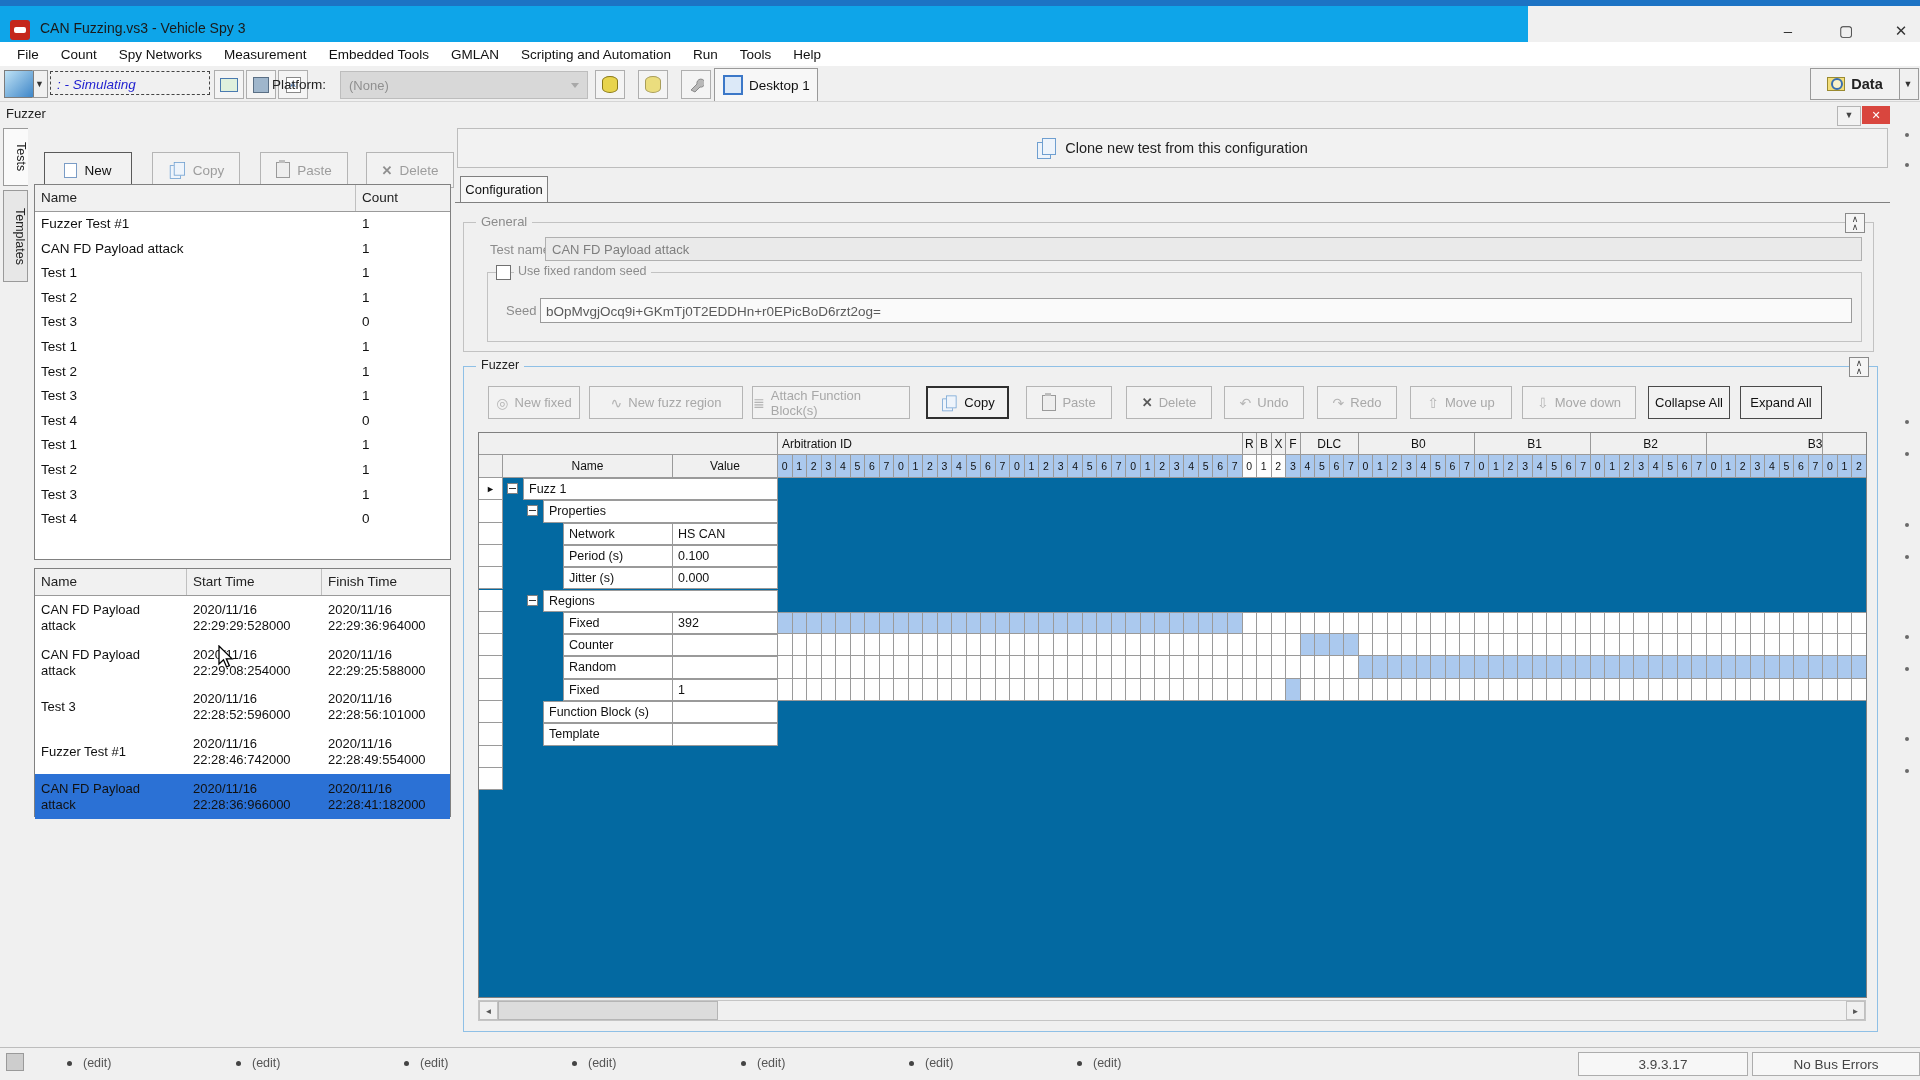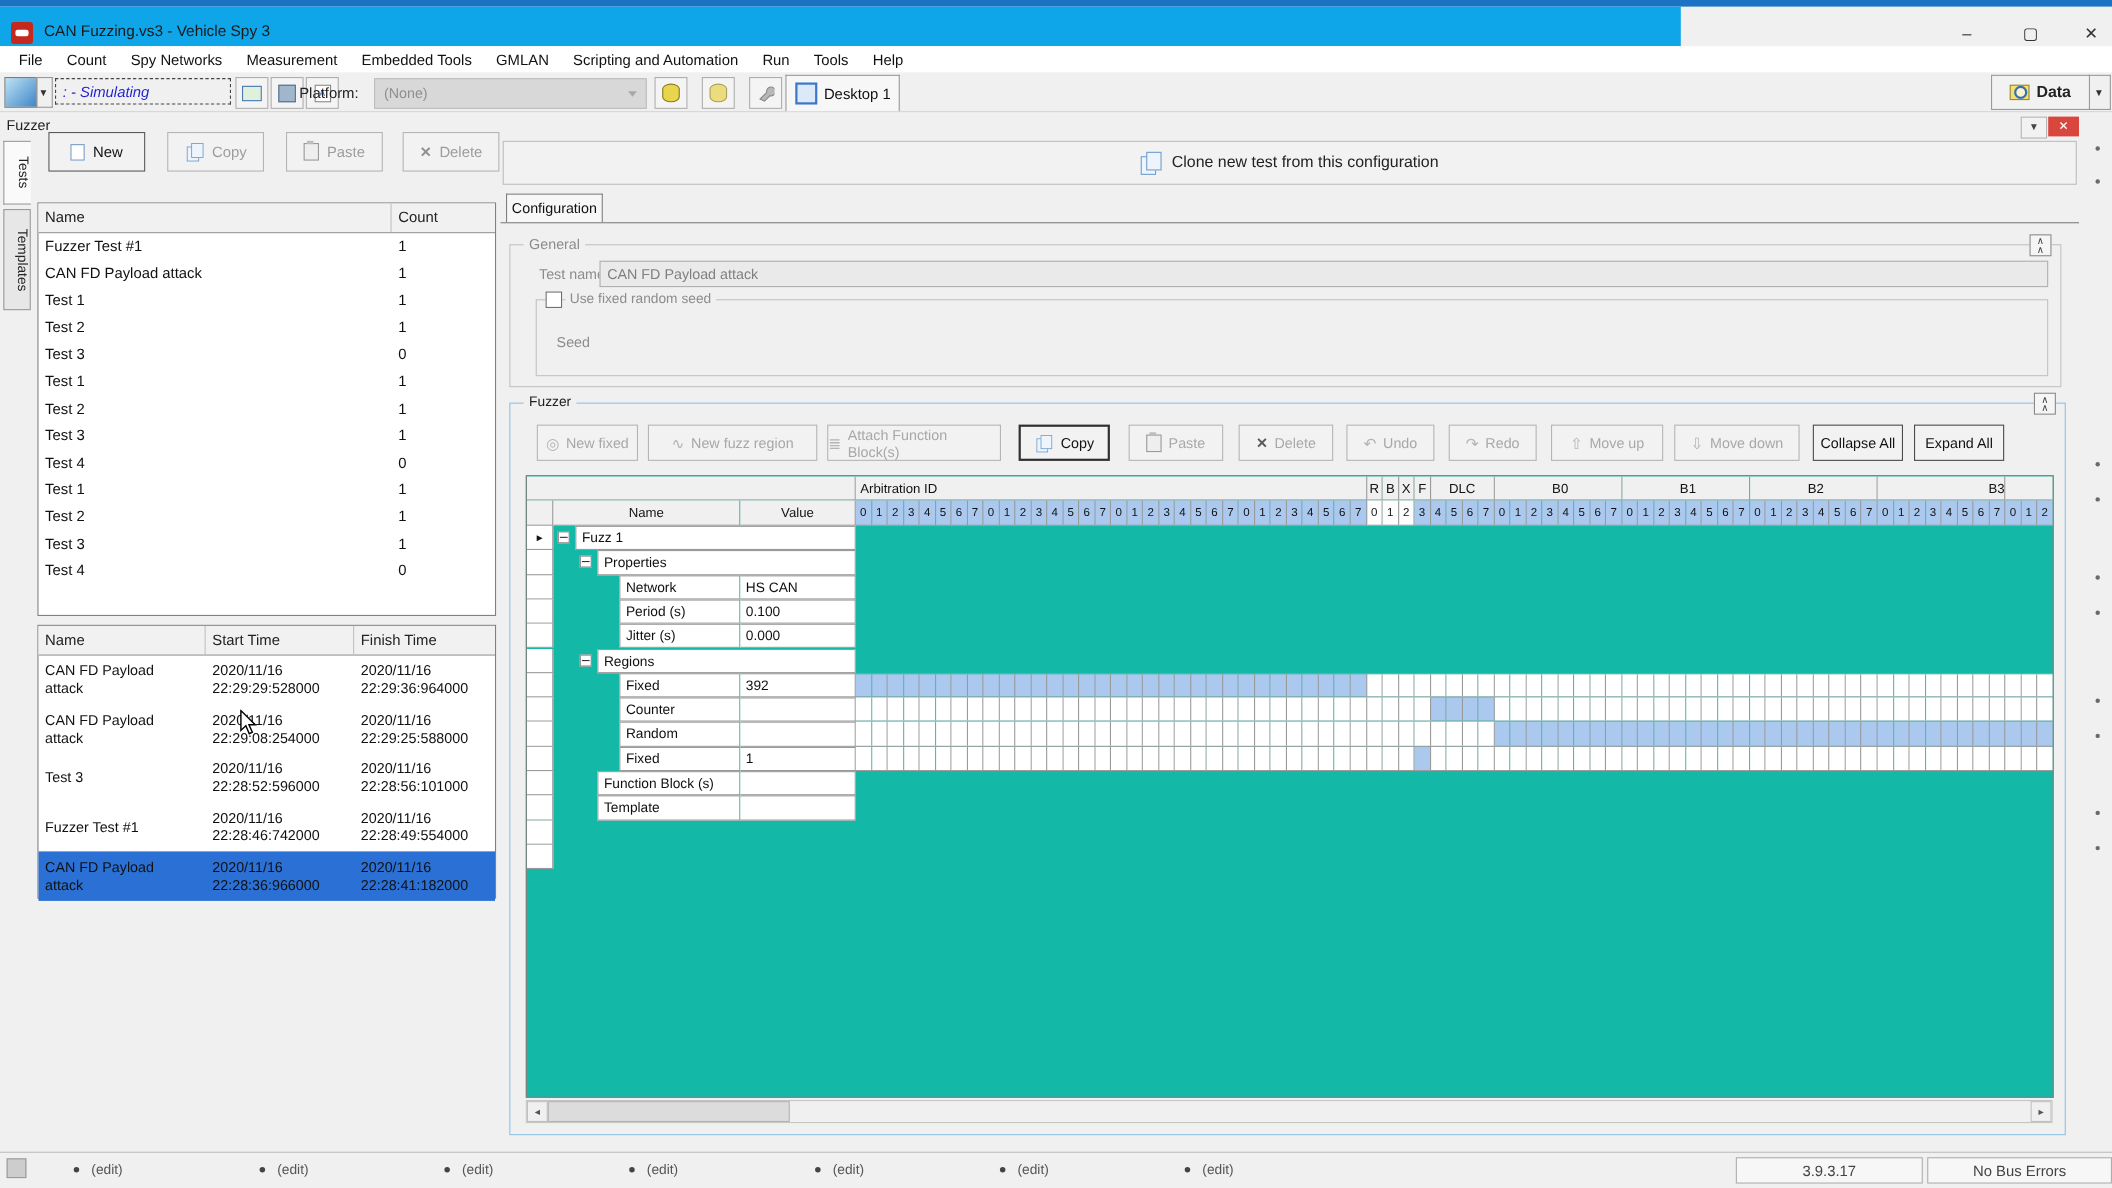--- a/index.html
+++ b/index.html
@@ -34,21 +34,21 @@
   .folder{width:16px;height:12px;background:#f3de7a;border:1px solid #9a8a30;position:relative;}
   .folder::after{content:"";position:absolute;left:3px;top:0px;width:8px;height:8px;border:2px solid #3a6fb0;border-radius:50%;background:rgba(255,255,255,.6);}
   
   #paneltitle{left:6px;top:106px;font-size:13px;color:#222;}
   #panelchev{left:1837px;top:106px;width:22px;height:18px;border:1px solid #b5b5b5;background:#f2f2f2;text-align:center;font-size:9px;line-height:16px;color:#444;}
   #panelclose{left:1862px;top:106px;width:28px;height:18px;background:#d9463e;color:#fff;text-align:center;font-size:11px;line-height:18px;}
   .sidetab{left:3px;width:25px;writing-mode:vertical-rl;text-align:center;font-size:12.5px;color:#222;border:1px solid #9a9a9a;background:#f0f0f0;box-sizing:border-box;}
   #tab-tests{top:128px;height:58px;background:#fafafa;border-right:none;}
   #tab-templates{top:190px;height:92px;background:#e7e7e7;}
   
-  .act{top:120px;height:34px;background:#f2f2f2;border:1px solid #b5b5b5;display:flex;align-items:center;justify-content:center;gap:7px;font-size:13.5px;color:#9d9d9d;}
+  .act{top:152px;height:34px;background:#f2f2f2;border:1px solid #b5b5b5;display:flex;align-items:center;justify-content:center;gap:7px;font-size:13.5px;color:#9d9d9d;}
   .act.on{border:1px solid #5a5a5a;color:#111;}
   
   .tablebox{left:34px;width:417px;background:#fff;border:1px solid #808080;box-sizing:border-box;}
   .thead{display:flex;background:#f1f1f1;border-bottom:1px solid #9a9a9a;height:26px;}
   .th{font-size:13.5px;color:#222;padding-left:6px;line-height:26px;border-right:1px solid #c0c0c0;box-sizing:border-box;}
   .trw{display:flex;}
   .td{font-size:13.5px;color:#111;padding-left:6px;box-sizing:border-box;}
   .sel{background:#2b71d5;color:#fff;}
   
   #banner{left:457px;top:128px;width:1431px;height:40px;background:#f2f2f2;border:1px solid #bdbdbd;display:flex;align-items:center;justify-content:center;gap:10px;box-sizing:border-box;}
@@ -69,21 +69,21 @@
   #seedgrouplabel{position:absolute;left:26px;top:-9px;background:#f0f0f0;padding:0 4px;font-size:12.5px;color:#8c8c8c;}
   #seed-input{left:540px;top:298px;width:1312px;height:25px;background:#fafafa;border:1px solid #9a9a9a;font-size:13.5px;color:#5a5a5a;line-height:25px;padding-left:5px;box-sizing:border-box;}
   #fuzzgroup{left:463px;top:366px;width:1415px;height:666px;border:1px solid #8fc0e6;}
   #fuzzgroup .grouplabel{color:#222;}
   
   .fbtn{position:absolute;top:386px;height:33px;background:#f2f2f2;border:1px solid #b5b5b5;display:flex;align-items:center;justify-content:center;gap:6px;font-size:13px;color:#a8a8a8;box-sizing:border-box;}
   .fbtn.en{color:#111;border:1px solid #4a4a4a;}
   .fbtn.def{border:2px solid #2f2f2f;color:#111;}
   .gly{font-size:14px;line-height:14px;}
   
-  #grid{left:478px;top:432px;width:1389px;height:566px;background:#14b8a6;border:1px solid #808080;box-sizing:border-box;overflow:hidden;}
+  #grid{left:478px;top:432px;width:1389px;height:566px;background:#0369a1;border:1px solid #808080;box-sizing:border-box;overflow:hidden;}
   #ghead1,#ghead2{position:absolute;left:0;width:1388px;display:flex;}
   #ghead1{top:0;height:22px;}
   #ghead2{top:22px;height:23px;}
   .hcell{background:#f0f0f0;border-right:1px solid #9a9a9a;border-bottom:1px solid #9a9a9a;font-size:12px;color:#111;box-sizing:border-box;overflow:hidden;white-space:nowrap;}
   .bitn{flex:1;border-right:1px solid #9a9a9a;border-bottom:1px solid #9a9a9a;background:#abc9ee;font-size:10.5px;text-align:center;line-height:22px;color:#111;box-sizing:border-box;}
   .bitn.wh{background:#fdfdfd;}
   .trowg{position:absolute;left:0;width:1388px;height:22.3px;}
   .mkcell{position:absolute;left:0;top:0;width:24px;height:100%;border-right:1px solid #9a9a9a;border-bottom:1px solid #9a9a9a;background:#fff;box-sizing:border-box;text-align:center;font-size:9px;color:#111;line-height:22px;}
   .nbox{position:absolute;top:0;height:100%;border:1px solid #9a9a9a;box-sizing:border-box;font-size:12.5px;color:#111;line-height:20px;padding-left:5px;background:#fff;overflow:hidden;white-space:nowrap;}
   .vbox{position:absolute;left:194px;top:0;width:105px;height:100%;border:1px solid #9a9a9a;border-left:none;box-sizing:border-box;font-size:12.5px;color:#111;line-height:20px;padding-left:5px;background:#fff;overflow:hidden;}
@@ -355,20 +355,21 @@
     <span class="grouplabel flabel">General</span>
     <span class="collbtn">∧<br>∧</span>
   </div>
   <div class="abs flabel" style="left:490px;top:242px;">Test name</div>
   <div class="abs" id="testname-input">CAN FD Payload attack</div>
   <div class="abs" id="seedgroup">
     <span id="seedcheck"></span>
     <span id="seedgrouplabel">Use fixed random seed</span>
   </div>
   <div class="abs flabel" style="left:506px;top:303px;">Seed</div>
+  <div class="abs" id="seed-input">bOpMvgjOcq9i+GKmTj0T2EDDHn+r0EPicBoD6rzt2og=</div>
 
   <div class="abs group" id="fuzzgroup">
     <span class="grouplabel">Fuzzer</span>
     <span class="collbtn">∧<br>∧</span>
   </div>
   <div id="fuzztoolbar">
       <div class="abs fbtn" style="left: 488px; width: 92px;">
         <span class="gly" style="color: rgb(181, 181, 181);">◎</span>
         <span>New fixed</span>
       </div>

